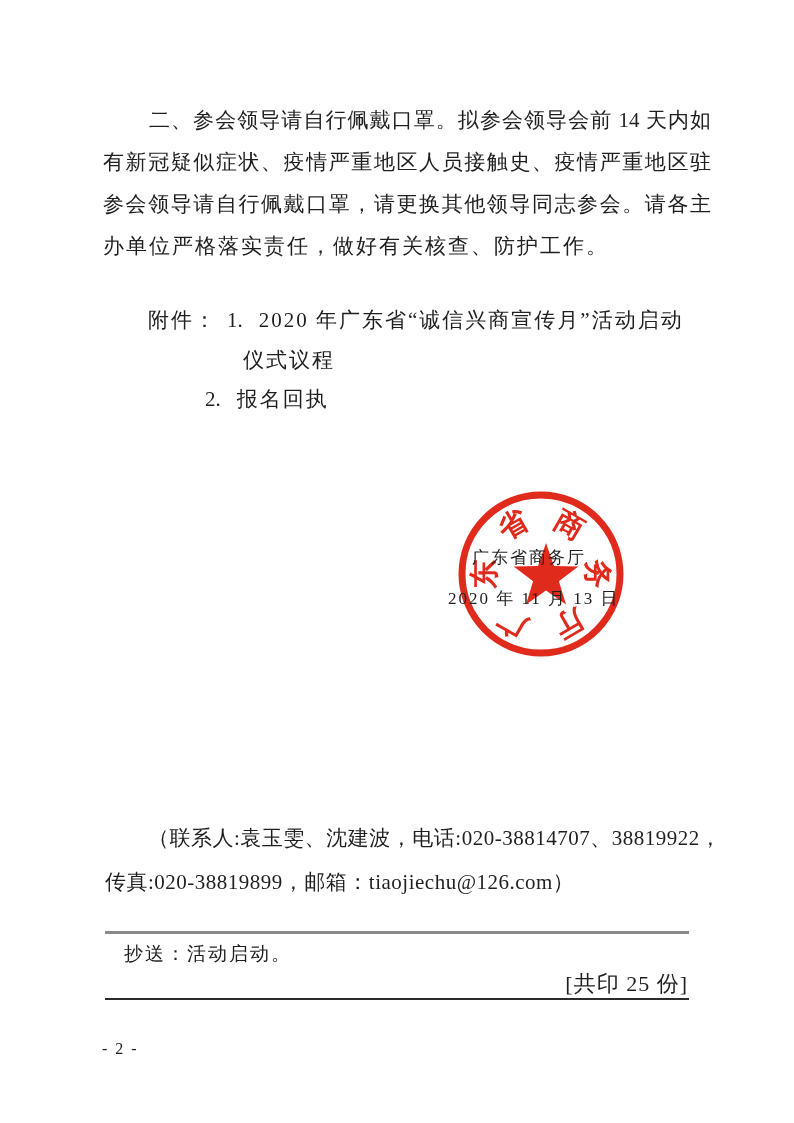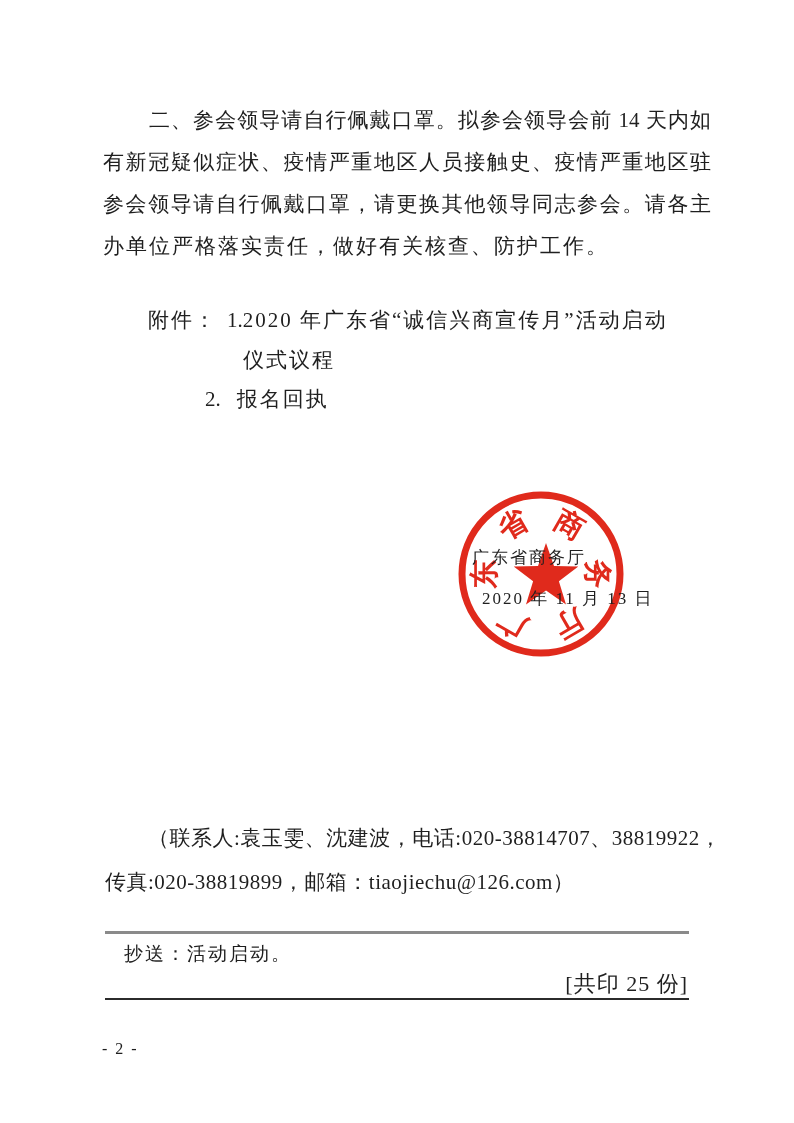--- a/index.html
+++ b/index.html
@@ -51,42 +51,42 @@
 <div class="page">
 
   <div class="abs para">
     <div class="para-line indent">二、参会领导请自行佩戴口罩。拟参会领导会前 14 天内如</div>
     <div class="para-line">有新冠疑似症状、疫情严重地区人员接触史、疫情严重地区驻</div>
     <div class="para-line">参会领导请自行佩戴口罩，请更换其他领导同志参会。请各主</div>
     <div class="para-line last">办单位严格落实责任，做好有关核查、防护工作。</div>
   </div>
 
   <div class="abs att" style="left:148px;top:306px;">
-    <span>附件：</span><span class="att-num" style="margin-left:10px;">1.</span><span style="margin-left:0;">2020 年广东省“诚信兴商宣传月”活动启动</span>
+    <span>附件：</span><span class="att-num" style="margin-left:10px;">1.</span><span style="margin-left:16px;">2020 年广东省“诚信兴商宣传月”活动启动</span>
   </div>
   <div class="abs att" style="left:243px;top:346px;">仪式议程</div>
   <div class="abs att" style="left:205px;top:385px;">
     <span class="att-num">2.</span><span style="margin-left:16px;margin-top:12px;">报名回执</span>
   </div>
 
   <svg class="abs seal-svg" style="left:456px;top:489px;" width="170" height="170" viewBox="0 0 170 170">
     <circle cx="85" cy="85" r="79" fill="none" stroke="#e02a1c" stroke-width="7"></circle>
     <polygon fill="#e02a1c" points="90,54 98,77 122.3,77.5 102.9,92.2 110,115.5 90,101.6 70,115.5 77.1,92.2 57.7,77.5 82,77"></polygon>
     <g fill="#e02a1c" text-anchor="middle">
       <text class="seal-char" x="85" y="38" transform="rotate(-150 85 85)">广</text>
       <text class="seal-char" x="85" y="38" transform="rotate(-90 85 85)">东</text>
       <text class="seal-char" x="85" y="38" transform="rotate(-30 85 85)">省</text>
       <text class="seal-char" x="85" y="38" transform="rotate(30 85 85)">商</text>
       <text class="seal-char" x="85" y="38" transform="rotate(90 85 85)">务</text>
       <text class="seal-char" x="85" y="38" transform="rotate(150 85 85)">厅</text>
     </g>
   </svg>
 
   <div class="abs sig" style="left:472px;top:546px;">广东省商务厅</div>
-  <div class="abs sig" style="left:482px;top:587px;">2020 年 11 月 13 日</div>
+  <div class="abs sig" style="left:448px;top:587px;">2020 年 11 月 13 日</div>
 
   <div class="abs contact-line" style="left:148px;top:824px;">（联系人:袁玉雯、沈建波，电话:020-38814707、38819922，</div>
   <div class="abs contact-line" style="left:105px;top:868px;">传真:020-38819899，邮箱：tiaojiechu@126.com）</div>
 
   <div class="abs rule" style="left:105px;top:931px;width:584px;"></div>
   <div class="abs cc" style="left:124px;top:941px;">抄送：活动启动。</div>
   <div class="abs copies" style="right:106px;top:969px;">[共印 25 份]</div>
   <div class="abs rule dark" style="left:105px;top:998px;width:584px;"></div>
 
   <div class="abs pageno" style="left:102px;top:1040px;">- 2 -</div>

